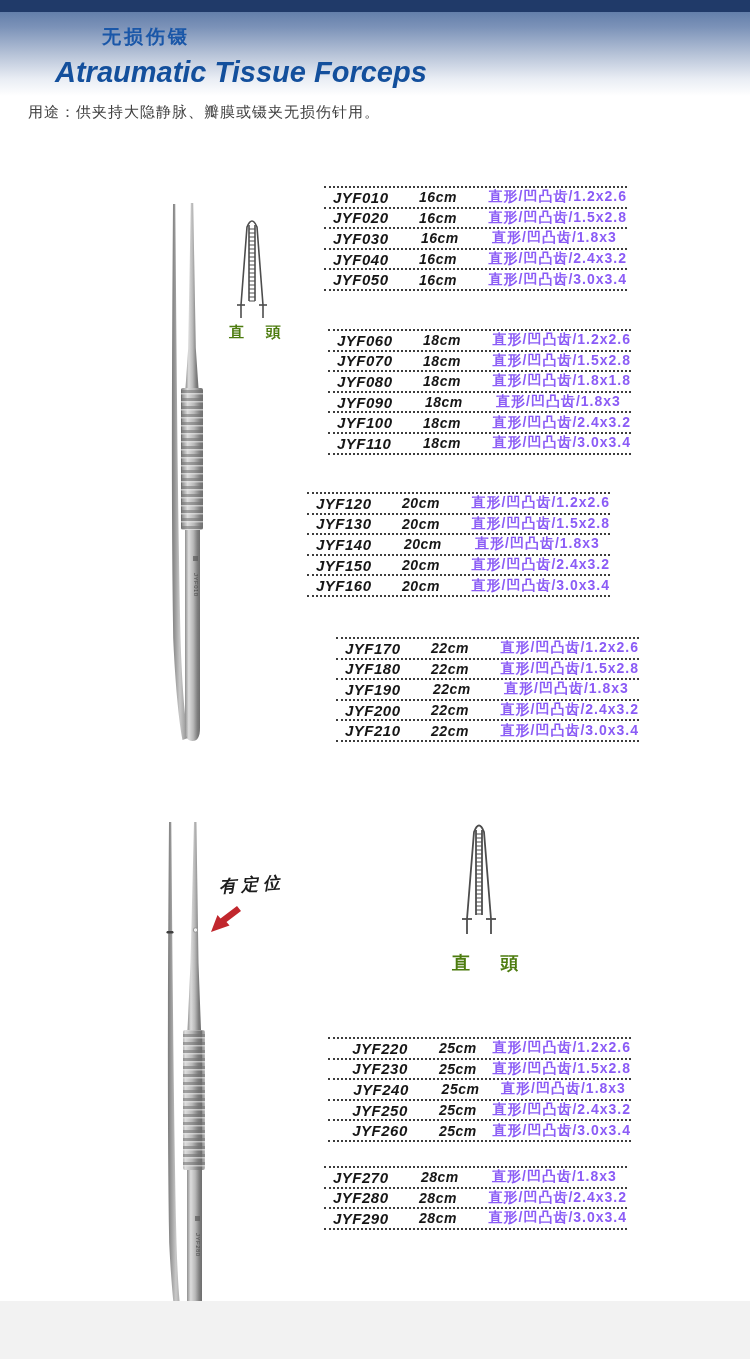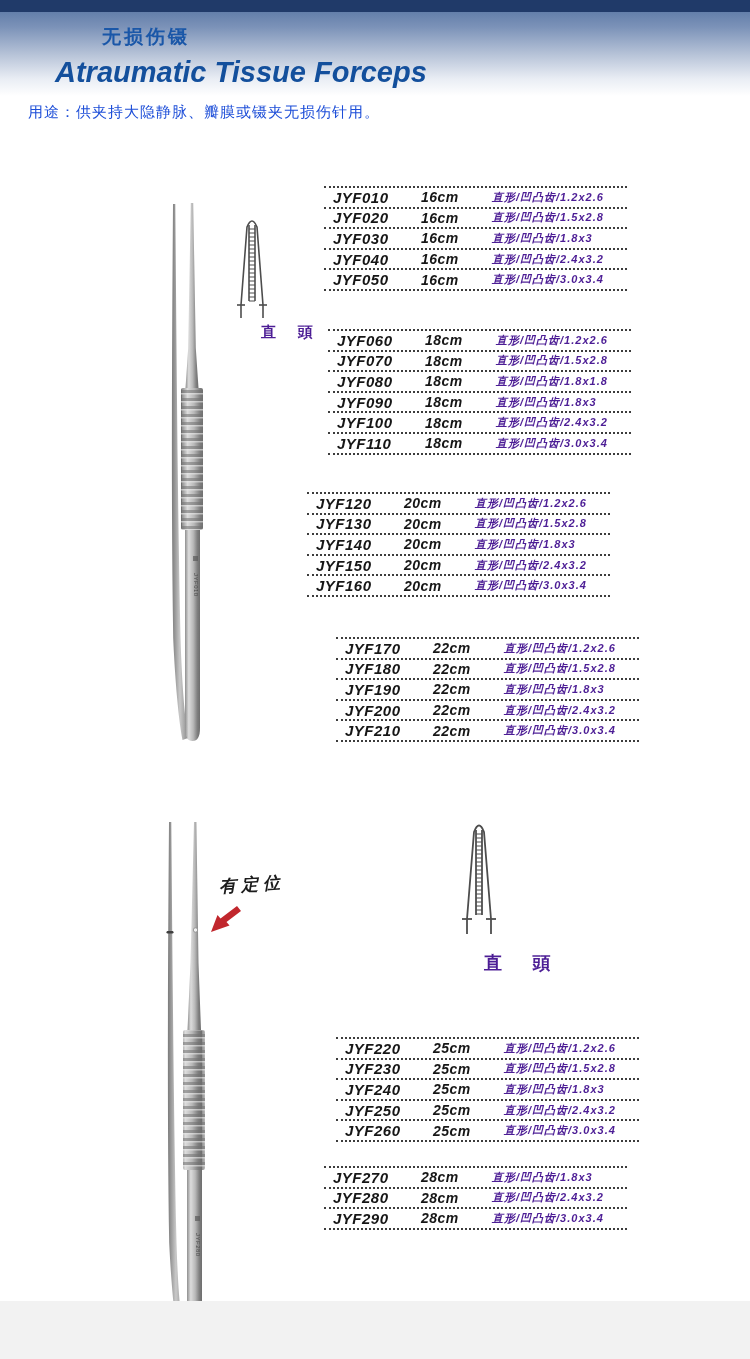--- a/index.html
+++ b/index.html
@@ -6,33 +6,33 @@
   body{width:750px;height:1359px;position:relative;background:#ffffff;overflow:hidden;
        font-family:"Liberation Sans","DejaVu Sans",sans-serif;}
   .abs{position:absolute;}
 
   
   .header-band{left:0;top:0;width:750px;height:96px;
      background:linear-gradient(to bottom,#51709f 0%,#7b92b8 28%,#b9c5d9 58%,#e9edf4 82%,#ffffff 100%);}
   .header-topbar{left:0;top:0;width:750px;height:12px;background:#203a69;}
   .title-zh{left:102px;top:24px;font-size:19px;font-weight:bold;color:#1a57a8;letter-spacing:3px;}
   .title-en{left:27px;top:56px;font-size:29px;font-style:italic;font-weight:600;color:#134f9c;letter-spacing:0px;margin-left:28px;}
-  .usage-line{left:28px;top:103px;font-size:15px;color:#1d4ed8;letter-spacing:1px;}
+  .usage-line{left:28px;top:103px;font-size:15px;color:#404040;letter-spacing:1px;}
 
   
   .ptable{width:303px;border-bottom:2px dotted #3c3c3c;box-sizing:border-box;}
   .trow{display:flex;align-items:center;height:20.6px;border-top:2px dotted #3c3c3c;box-sizing:border-box;}
   .c-model{width:88px;padding-left:9px;font-size:15px;font-weight:bold;font-style:italic;color:#161616;letter-spacing:0.5px;}
   .c-size{width:71px;font-size:14px;font-weight:bold;font-style:italic;color:#161616;letter-spacing:0.5px;}
-  .c-spec{flex:1;font-size:11px;font-weight:bold;font-style:italic;color:#4c1d95;letter-spacing:1px;white-space:nowrap;}
+  .c-spec{flex:1;font-size:14px;font-weight:bold;color:#8b5cf6;letter-spacing:1px;white-space:nowrap;}
   .t1{left:324px;top:186px;} .t2{left:328px;top:329px;} .t3{left:307px;top:492px;}
-  .t4{left:336px;top:637px;} .t5{left:336px;top:1037px;} .t6{left:324px;top:1166px;}
+  .t4{left:336px;top:637px;} .t5{left:328px;top:1037px;text-align:center;} .t6{left:324px;top:1166px;}
 
   
-  .tip-label{font-family:"Liberation Serif","DejaVu Serif",serif;font-weight:bold;color:#4c1d95;white-space:nowrap;margin-left:32px;}
+  .tip-label{font-family:"Liberation Serif","DejaVu Serif",serif;font-weight:bold;color:#4d7c0f;white-space:nowrap;}
   .tip-label-top{left:229px;top:323px;font-size:15px;letter-spacing:9px;}
   .tip-label-bottom{left:452px;top:951px;font-size:18px;letter-spacing:13px;}
   .pos-label{left:219px;top:873px;font-family:"Liberation Serif","DejaVu Serif",serif;
      font-size:17px;font-weight:bold;font-style:italic;color:#1c1c1c;letter-spacing:5px;
      transform:rotate(-4deg);white-space:nowrap;}
 
   .footer-band{left:0;top:1301px;width:750px;height:58px;background:#f2f2f2;}
 </style>
 </head>
 <body>

